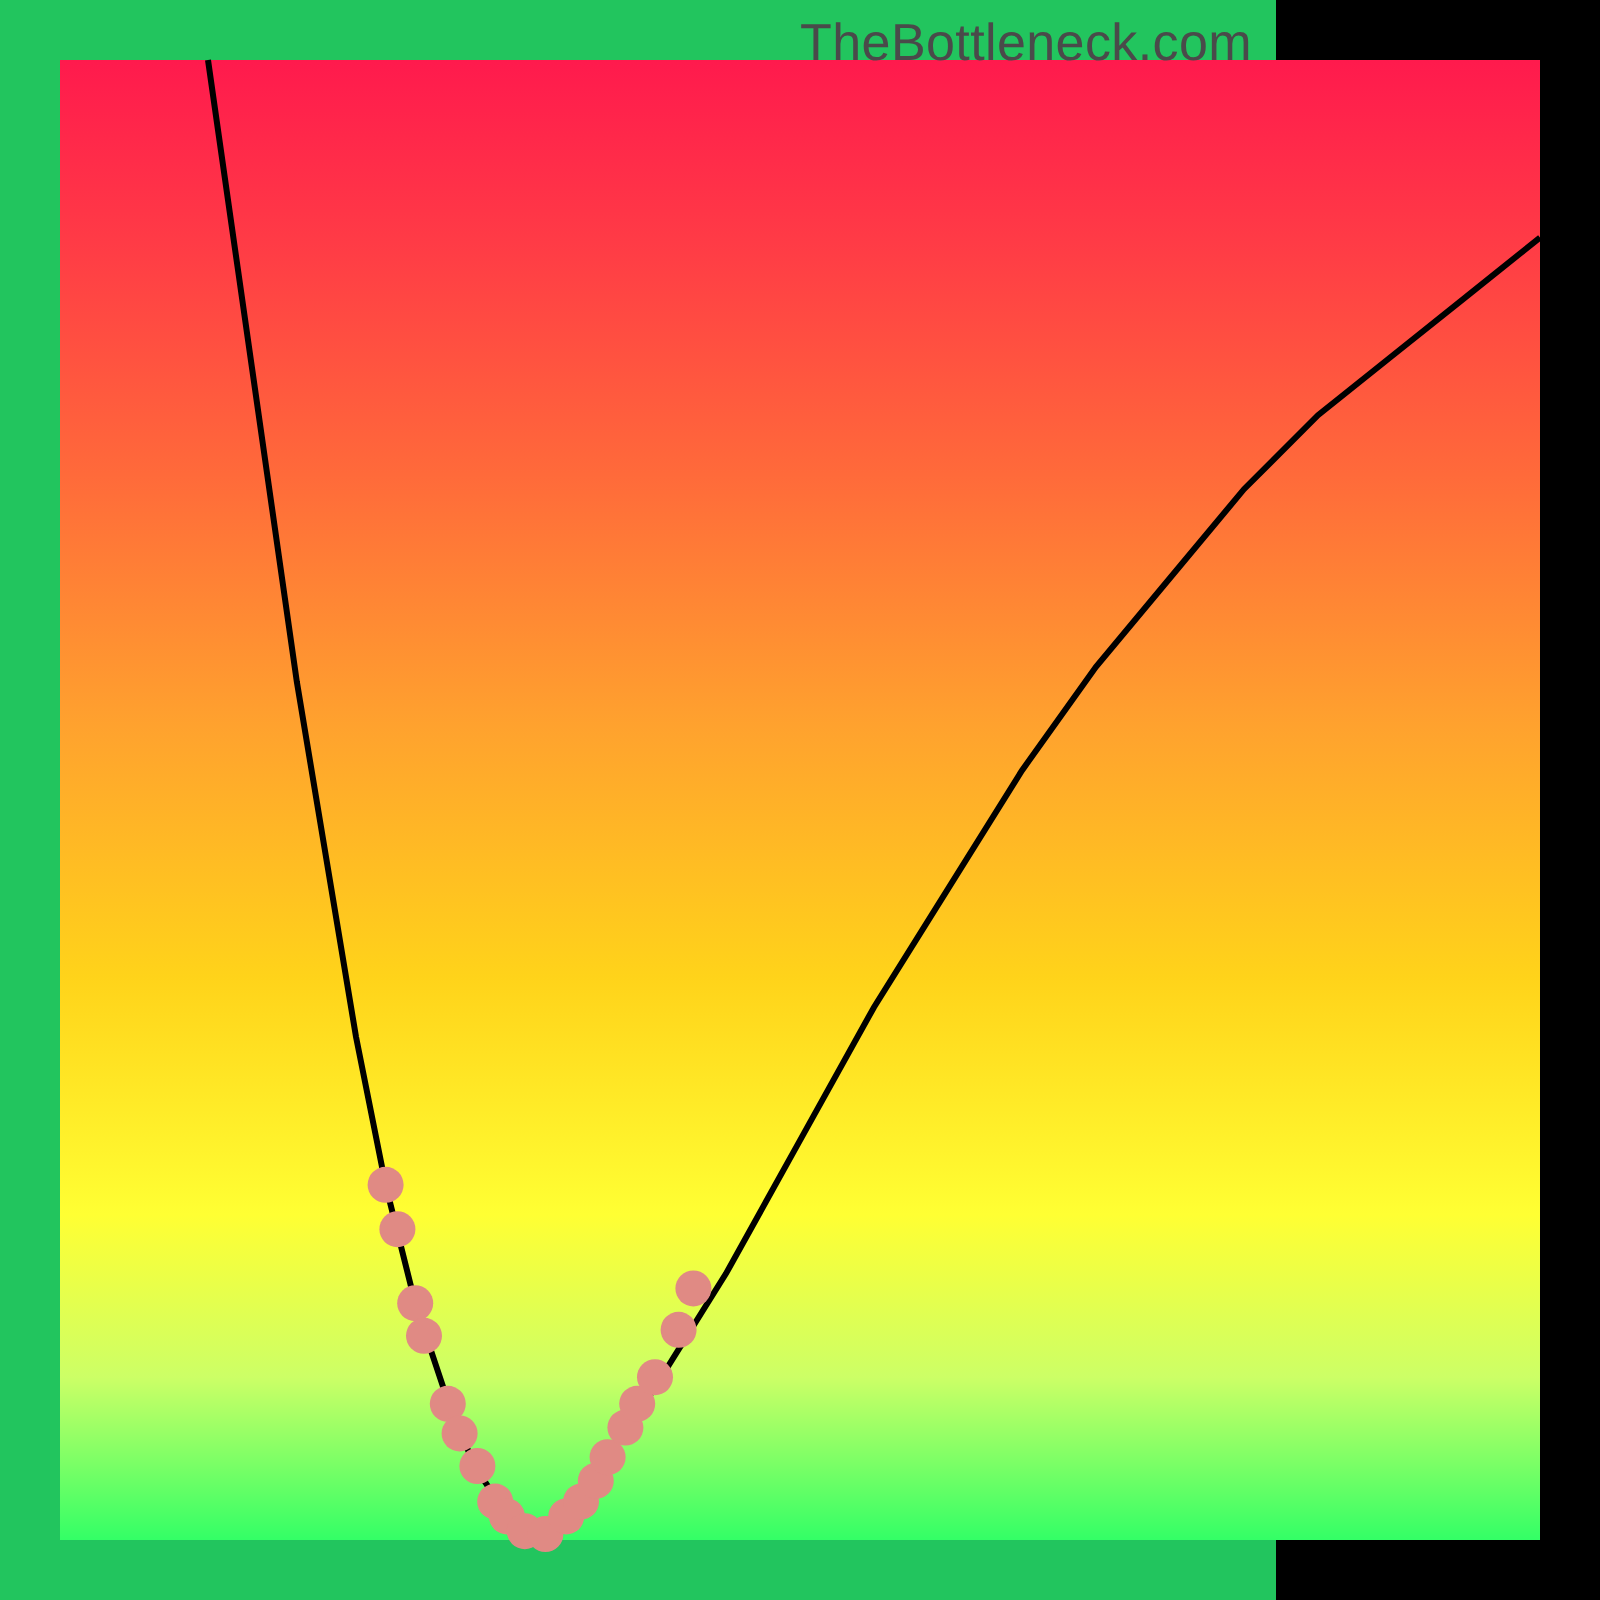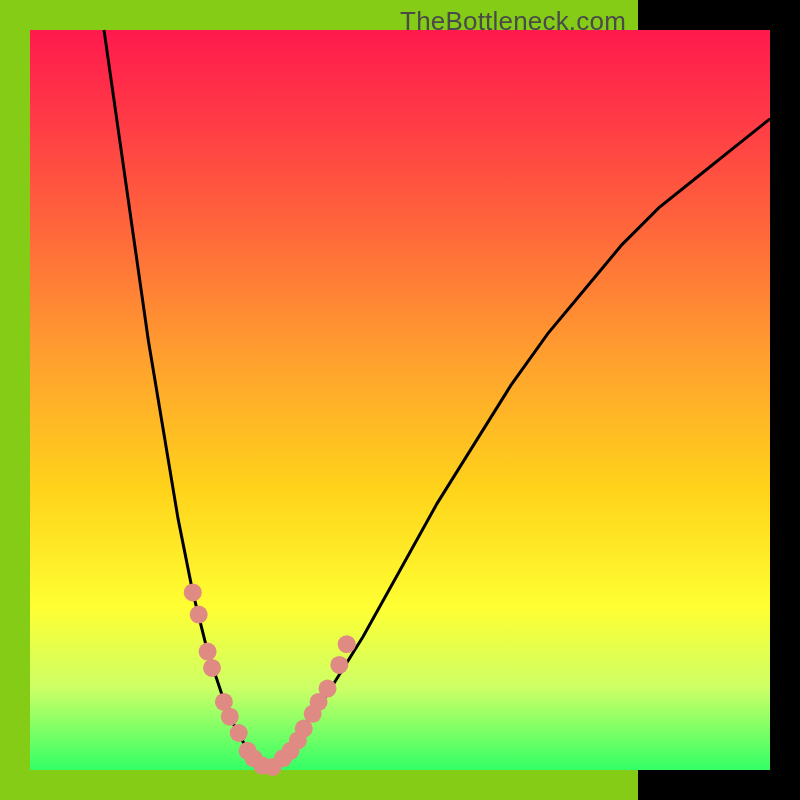--- a/index.html
+++ b/index.html
@@ -10,21 +10,21 @@
     background: #000;
     overflow: hidden;
     font-family: Arial, Helvetica, sans-serif;
   }
   .frame {
     position: absolute;
     left: 0;
     top: 0;
     width: 638px;
     height: 800px;
-    background: #84cc16;
+    background: #22c55e;
   }
   .plot {
     position: absolute;
     left: 30px;
     top: 30px;
     width: 740px;
     height: 740px;
     
     background: linear-gradient(
       to bottom,

